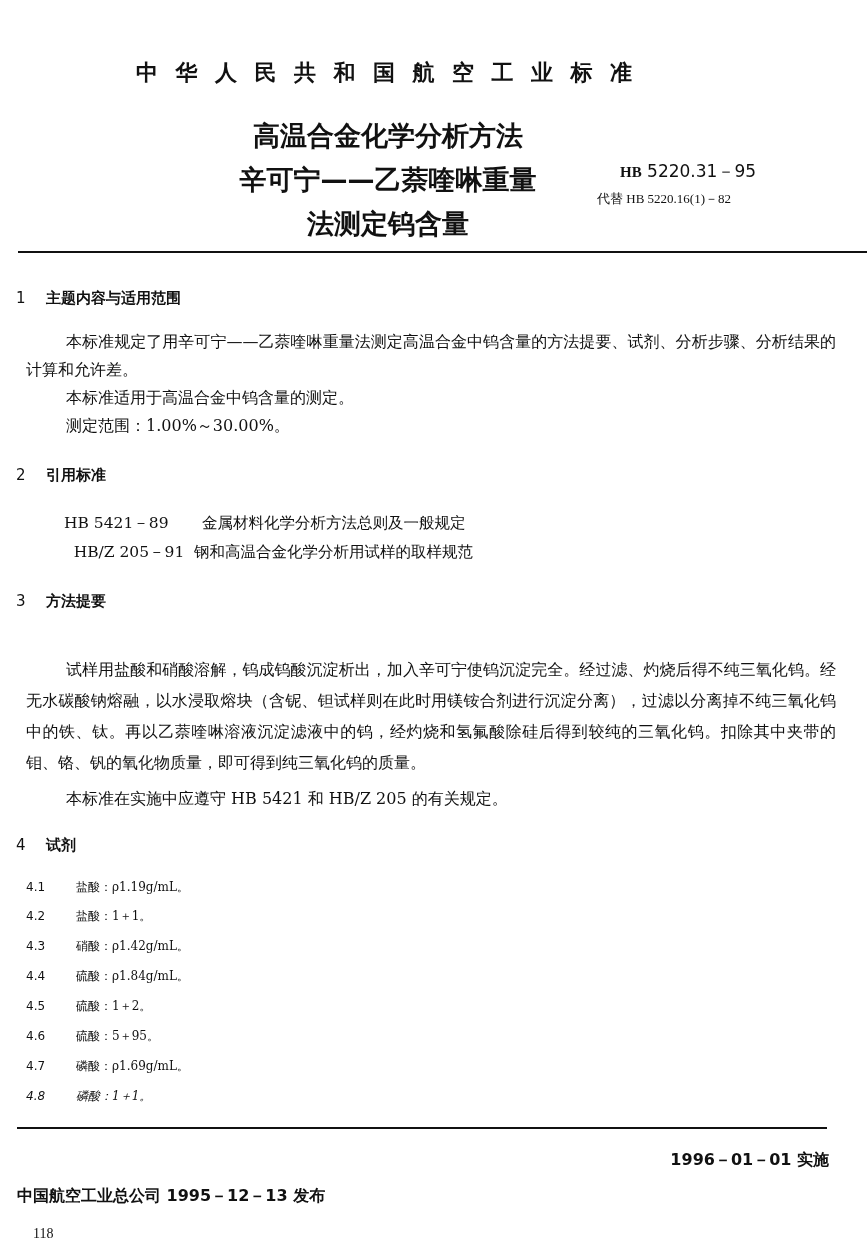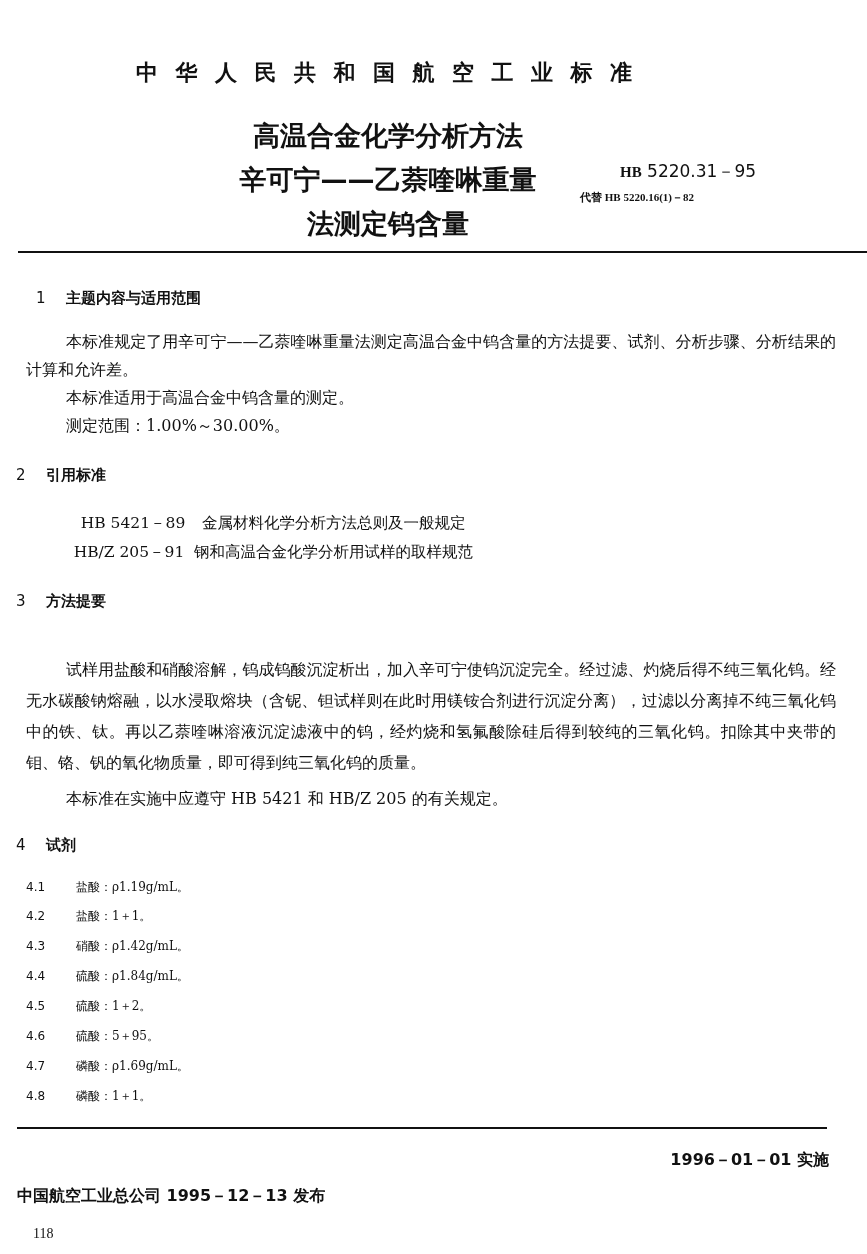--- a/index.html
+++ b/index.html
@@ -14,21 +14,21 @@
     font-family: "DejaVu Sans", sans-serif; font-weight: bold;
     font-size: 22px; letter-spacing: 17.5px;
   }
   .title-line {
     left: 200px; width: 376px; text-align: center;
     font-family: "DejaVu Sans", sans-serif; font-weight: bold; font-size: 27px;
   }
   .code-main { left: 620px; top: 160px; font-size: 17px; }
   .code-main b { font-family: "Liberation Serif", serif; font-weight: bold; font-size: 15px; }
   .code-main span.num { font-family: "DejaVu Sans", sans-serif; font-size: 17px; }
-  .code-replace { left: 580px; top: 190px; font-size: 11px; font-family: "Liberation Serif", serif; font-weight: bold; }
+  .code-replace { left: 597px; top: 190px; font-size: 13px; font-family: "Liberation Serif", serif; }
   .rule-top { left: 18px; top: 251px; width: 849px; height: 2px; background: #111; }
   .rule-bottom { left: 17px; top: 1127px; width: 810px; height: 2px; background: #111; }
   .sec-h {
     left: 16px; font-family: "DejaVu Sans", sans-serif; font-weight: bold; font-size: 15px;
   }
   .sec-h .n { font-weight: normal; display: inline-block; width: 30px; }
   .p { left: 26px; width: 810px; font-size: 16px; line-height: 28px; white-space: normal; text-align: justify; text-justify: inter-character; }
   .p.ind { text-indent: 40px; }
   .ref { left: 64px; font-size: 15.5px; }
   .ref .code { display: inline-block; }
@@ -48,32 +48,32 @@
 <div class="abs title-line" style="top:206px;">法测定钨含量</div>
 
 <div class="abs code-main">
   <b>HB</b>
   <span class="num">5220.31－95</span>
 </div>
 <div class="abs code-replace">代替 HB 5220.16(1)－82</div>
 
 <div class="abs rule-top"></div>
 
-<div class="abs sec-h" style="top:289px;margin-left:20px;">
+<div class="abs sec-h" style="top:289px;">
   <span class="n">1</span><span>主题内容与适用范围</span>
 </div>
 <div class="abs p ind" style="top:328px;">本标准规定了用辛可宁——乙萘喹啉重量法测定高温合金中钨含量的方法提要、试剂、分析步骤、分析结果的计算和允许差。</div>
 <div class="abs p ind" style="top:384px;">本标准适用于高温合金中钨含量的测定。</div>
 <div class="abs p ind" style="top:412px;">测定范围：1.00%～30.00%。</div>
 
 <div class="abs sec-h" style="top:466px;">
   <span class="n">2</span><span>引用标准</span>
 </div>
 <div class="abs ref" style="top:513px;">
-  <span class="code" style="width:138px;text-align:center;">HB 5421－89</span><span>金属材料化学分析方法总则及一般规定</span>
+  <span class="code" style="width:138px;">HB 5421－89</span><span>金属材料化学分析方法总则及一般规定</span>
 </div>
 <div class="abs ref" style="top:542px;text-align:center;">
   <span class="code" style="width:130px;">HB/Z 205－91</span><span>钢和高温合金化学分析用试样的取样规范</span>
 </div>
 
 <div class="abs sec-h" style="top:592px;">
   <span class="n">3</span><span>方法提要</span>
 </div>
 <div class="abs p ind" style="top:654px; line-height:31px;">试样用盐酸和硝酸溶解，钨成钨酸沉淀析出，加入辛可宁使钨沉淀完全。经过滤、灼烧后得不纯三氧化钨。经无水碳酸钠熔融，以水浸取熔块（含铌、钽试样则在此时用镁铵合剂进行沉淀分离），过滤以分离掉不纯三氧化钨中的铁、钛。再以乙萘喹啉溶液沉淀滤液中的钨，经灼烧和氢氟酸除硅后得到较纯的三氧化钨。扣除其中夹带的钼、铬、钒的氧化物质量，即可得到纯三氧化钨的质量。</div>
 <div class="abs p ind" style="top:785px;">本标准在实施中应遵守 HB 5421 和 HB/Z 205 的有关规定。</div>
@@ -82,19 +82,19 @@
   <span class="n">4</span><span>试剂</span>
 </div>
 
 <div class="abs item" style="top:879px;"><span class="n">4.1</span><span>盐酸：ρ1.19g/mL。</span></div>
 <div class="abs item" style="top:908px;"><span class="n">4.2</span><span>盐酸：1＋1。</span></div>
 <div class="abs item" style="top:938px;"><span class="n">4.3</span><span>硝酸：ρ1.42g/mL。</span></div>
 <div class="abs item" style="top:968px;"><span class="n">4.4</span><span>硫酸：ρ1.84g/mL。</span></div>
 <div class="abs item" style="top:998px;"><span class="n">4.5</span><span>硫酸：1＋2。</span></div>
 <div class="abs item" style="top:1028px;"><span class="n">4.6</span><span>硫酸：5＋95。</span></div>
 <div class="abs item" style="top:1058px;"><span class="n">4.7</span><span>磷酸：ρ1.69g/mL。</span></div>
-<div class="abs item" style="top:1088px;"><span class="n">4.8</span><span>磷酸：1＋1。</span></div>
+<div class="abs item" style="top:1088px;font-style:italic;"><span class="n">4.8</span><span>磷酸：1＋1。</span></div>
 
 <div class="abs rule-bottom"></div>
 
 <div class="abs footer-l">中国航空工业总公司 1995－12－13 发布</div>
 <div class="abs footer-r">1996－01－01 实施</div>
 <div class="abs pageno">118</div>
 
 </body></html>

